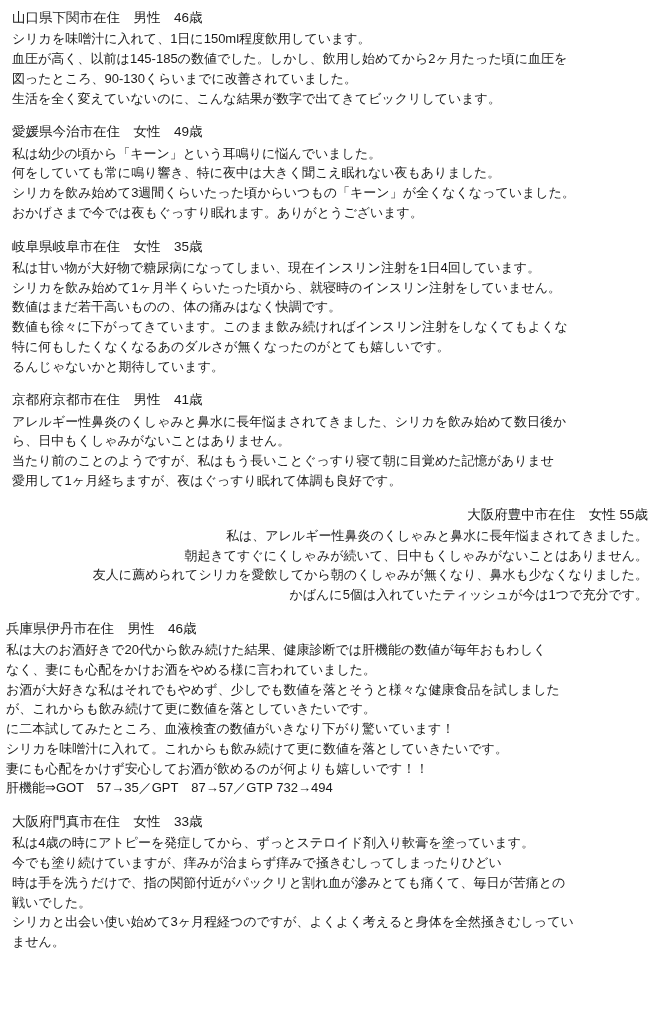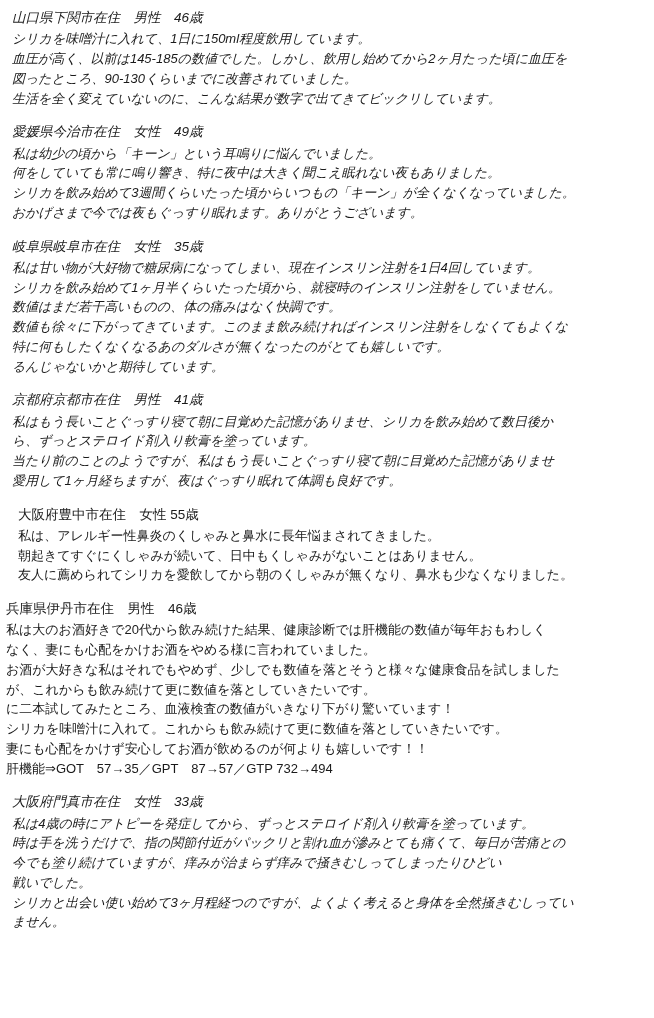--- a/index.html
+++ b/index.html
@@ -32,22 +32,22 @@
     white-space: pre;
     margin-bottom: 1px;
   }
   .t-body p {
     margin: 0;
     font-size: 13px;
     line-height: 1.52;
   }
   
   .indent-0 { padding-left: 0px; }
-  .indent-1 { padding-left: 6px; font-style: italic; }
-  .indent-2 { padding-left: 12px; }
+  .indent-1 { padding-left: 6px; }
+  .indent-2 { padding-left: 12px; text-align: right; }
 </style>
 </head>
 <body>
 
 <div class="page">
   <div id="testimonials-root">
       <div class="testimonial indent-1">
         <div class="t-head">山口県下関市在住　男性　46歳</div>
         <div class="t-body">
           <p>シリカを味噌汁に入れて、1日に150ml程度飲用しています。</p>
@@ -72,52 +72,53 @@
           <p>シリカを飲み始めて1ヶ月半くらいたった頃から、就寝時のインスリン注射をしていません。</p>
           <p>数値はまだ若干高いものの、体の痛みはなく快調です。</p>
           <p>数値も徐々に下がってきています。このまま飲み続ければインスリン注射をしなくてもよくな</p>
           <p>特に何もしたくなくなるあのダルさが無くなったのがとても嬉しいです。</p>
           <p>るんじゃないかと期待しています。</p>
         </div>
       </div>
       <div class="testimonial indent-1">
         <div class="t-head">京都府京都市在住　男性　41歳</div>
         <div class="t-body">
-          <p>私はもう長いことぐっすり寝て朝に目覚めた記憶がありませ、シリカを飲み始めて数日後か</p>
-          <p>ら、ずっとステロイド剤入り軟膏を塗っています。</p>
+          <p>アレルギー性鼻炎のくしゃみと鼻水に長年悩まされてきました、シリカを飲み始めて数日後か</p>
+          <p>ら、日中もくしゃみがないことはありません。</p>
           <p>当たり前のことのようですが、私はもう長いことぐっすり寝て朝に目覚めた記憶がありませ</p>
           <p>愛用して1ヶ月経ちますが、夜はぐっすり眠れて体調も良好です。</p>
         </div>
       </div>
       <div class="testimonial indent-2">
         <div class="t-head">大阪府豊中市在住　女性 55歳</div>
         <div class="t-body">
           <p>私は、アレルギー性鼻炎のくしゃみと鼻水に長年悩まされてきました。</p>
           <p>朝起きてすぐにくしゃみが続いて、日中もくしゃみがないことはありません。</p>
           <p>友人に薦められてシリカを愛飲してから朝のくしゃみが無くなり、鼻水も少なくなりました。</p>
+          <p>かばんに5個は入れていたティッシュが今は1つで充分です。</p>
         </div>
       </div>
       <div class="testimonial indent-0">
         <div class="t-head">兵庫県伊丹市在住　男性　46歳</div>
         <div class="t-body">
           <p>私は大のお酒好きで20代から飲み続けた結果、健康診断では肝機能の数値が毎年おもわしく</p>
           <p>なく、妻にも心配をかけお酒をやめる様に言われていました。</p>
           <p>お酒が大好きな私はそれでもやめず、少しでも数値を落とそうと様々な健康食品を試しました</p>
           <p>が、これからも飲み続けて更に数値を落としていきたいです。</p>
           <p>に二本試してみたところ、血液検査の数値がいきなり下がり驚いています！</p>
           <p>シリカを味噌汁に入れて。これからも飲み続けて更に数値を落としていきたいです。</p>
           <p>妻にも心配をかけず安心してお酒が飲めるのが何よりも嬉しいです！！</p>
           <p>肝機能⇒GOT　57→35／GPT　87→57／GTP 732→494</p>
         </div>
       </div>
       <div class="testimonial indent-1">
         <div class="t-head">大阪府門真市在住　女性　33歳</div>
         <div class="t-body">
           <p>私は4歳の時にアトピーを発症してから、ずっとステロイド剤入り軟膏を塗っています。</p>
+          <p>今でも塗り続けていますが、痒みが治まらず痒みで掻きむしってしまったりひどい</p>
           <p>時は手を洗うだけで、指の関節付近がパックリと割れ血が滲みとても痛くて、毎日が苦痛との</p>
-          <p>今でも塗り続けていますが、痒みが治まらず痒みで掻きむしってしまったりひどい</p>
           <p>戦いでした。</p>
           <p>シリカと出会い使い始めて3ヶ月程経つのですが、よくよく考えると身体を全然掻きむしってい</p>
           <p>ません。</p>
         </div>
       </div>
     </div>
 </div>
 
 </body></html>

